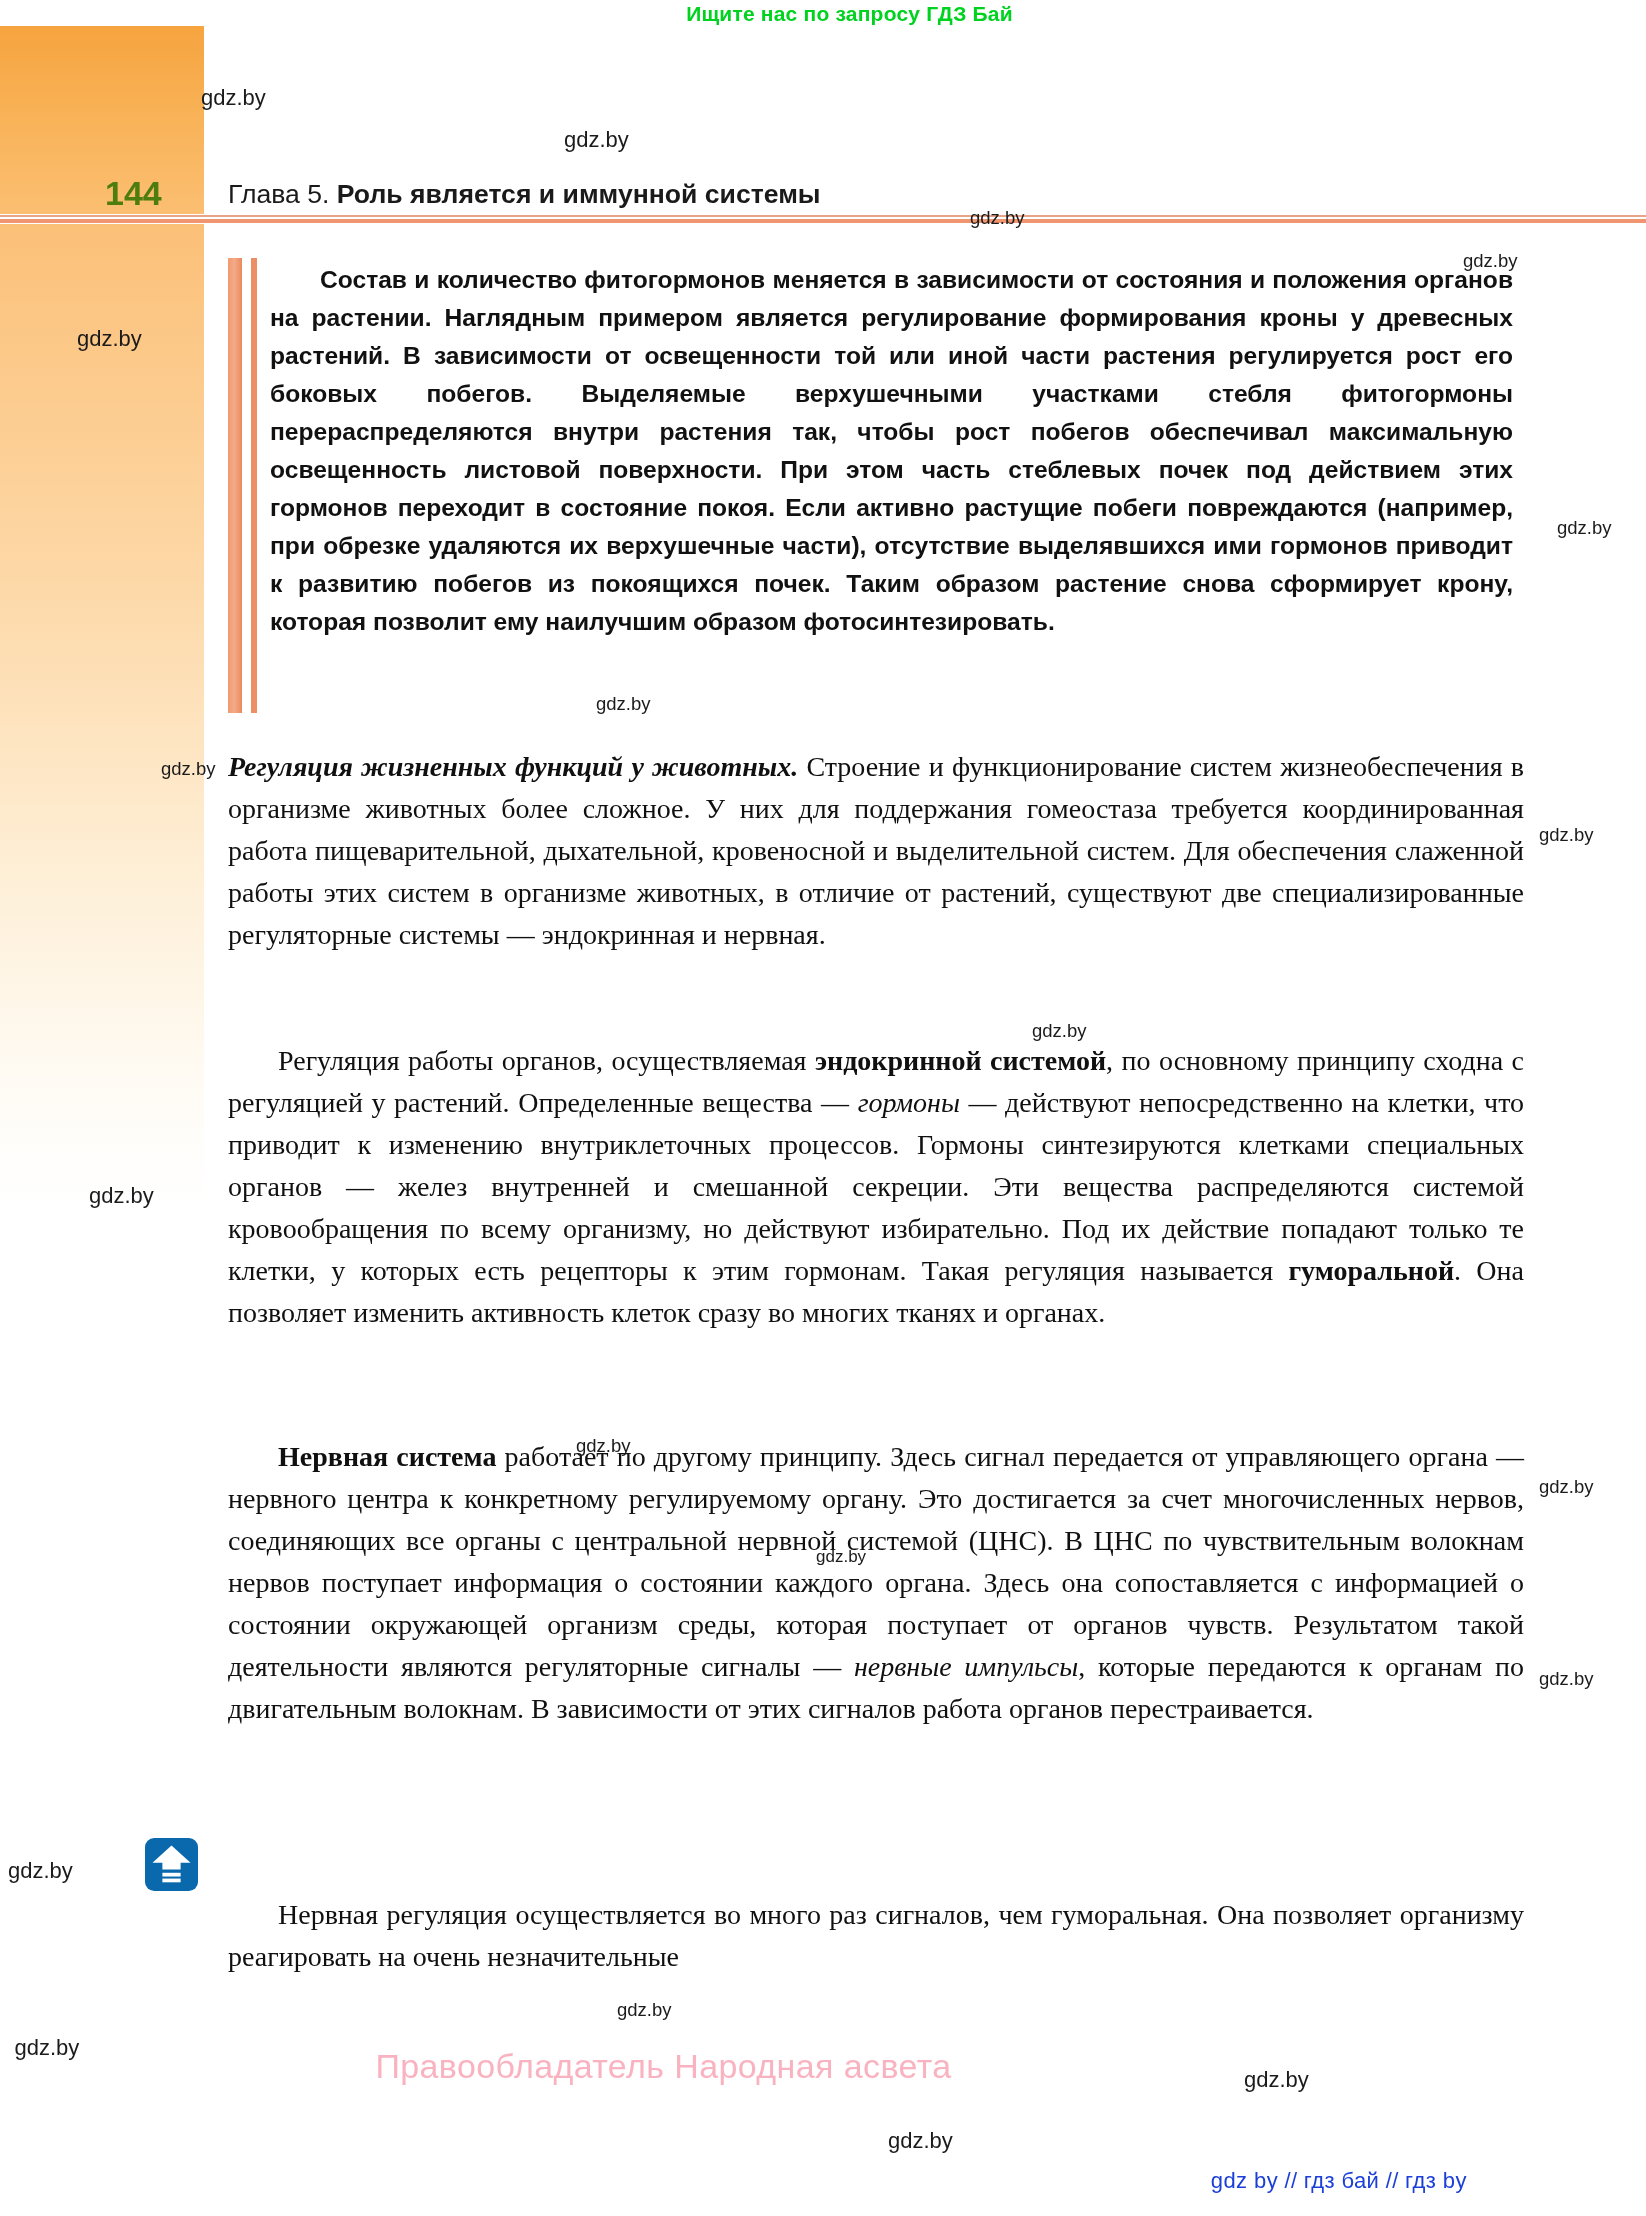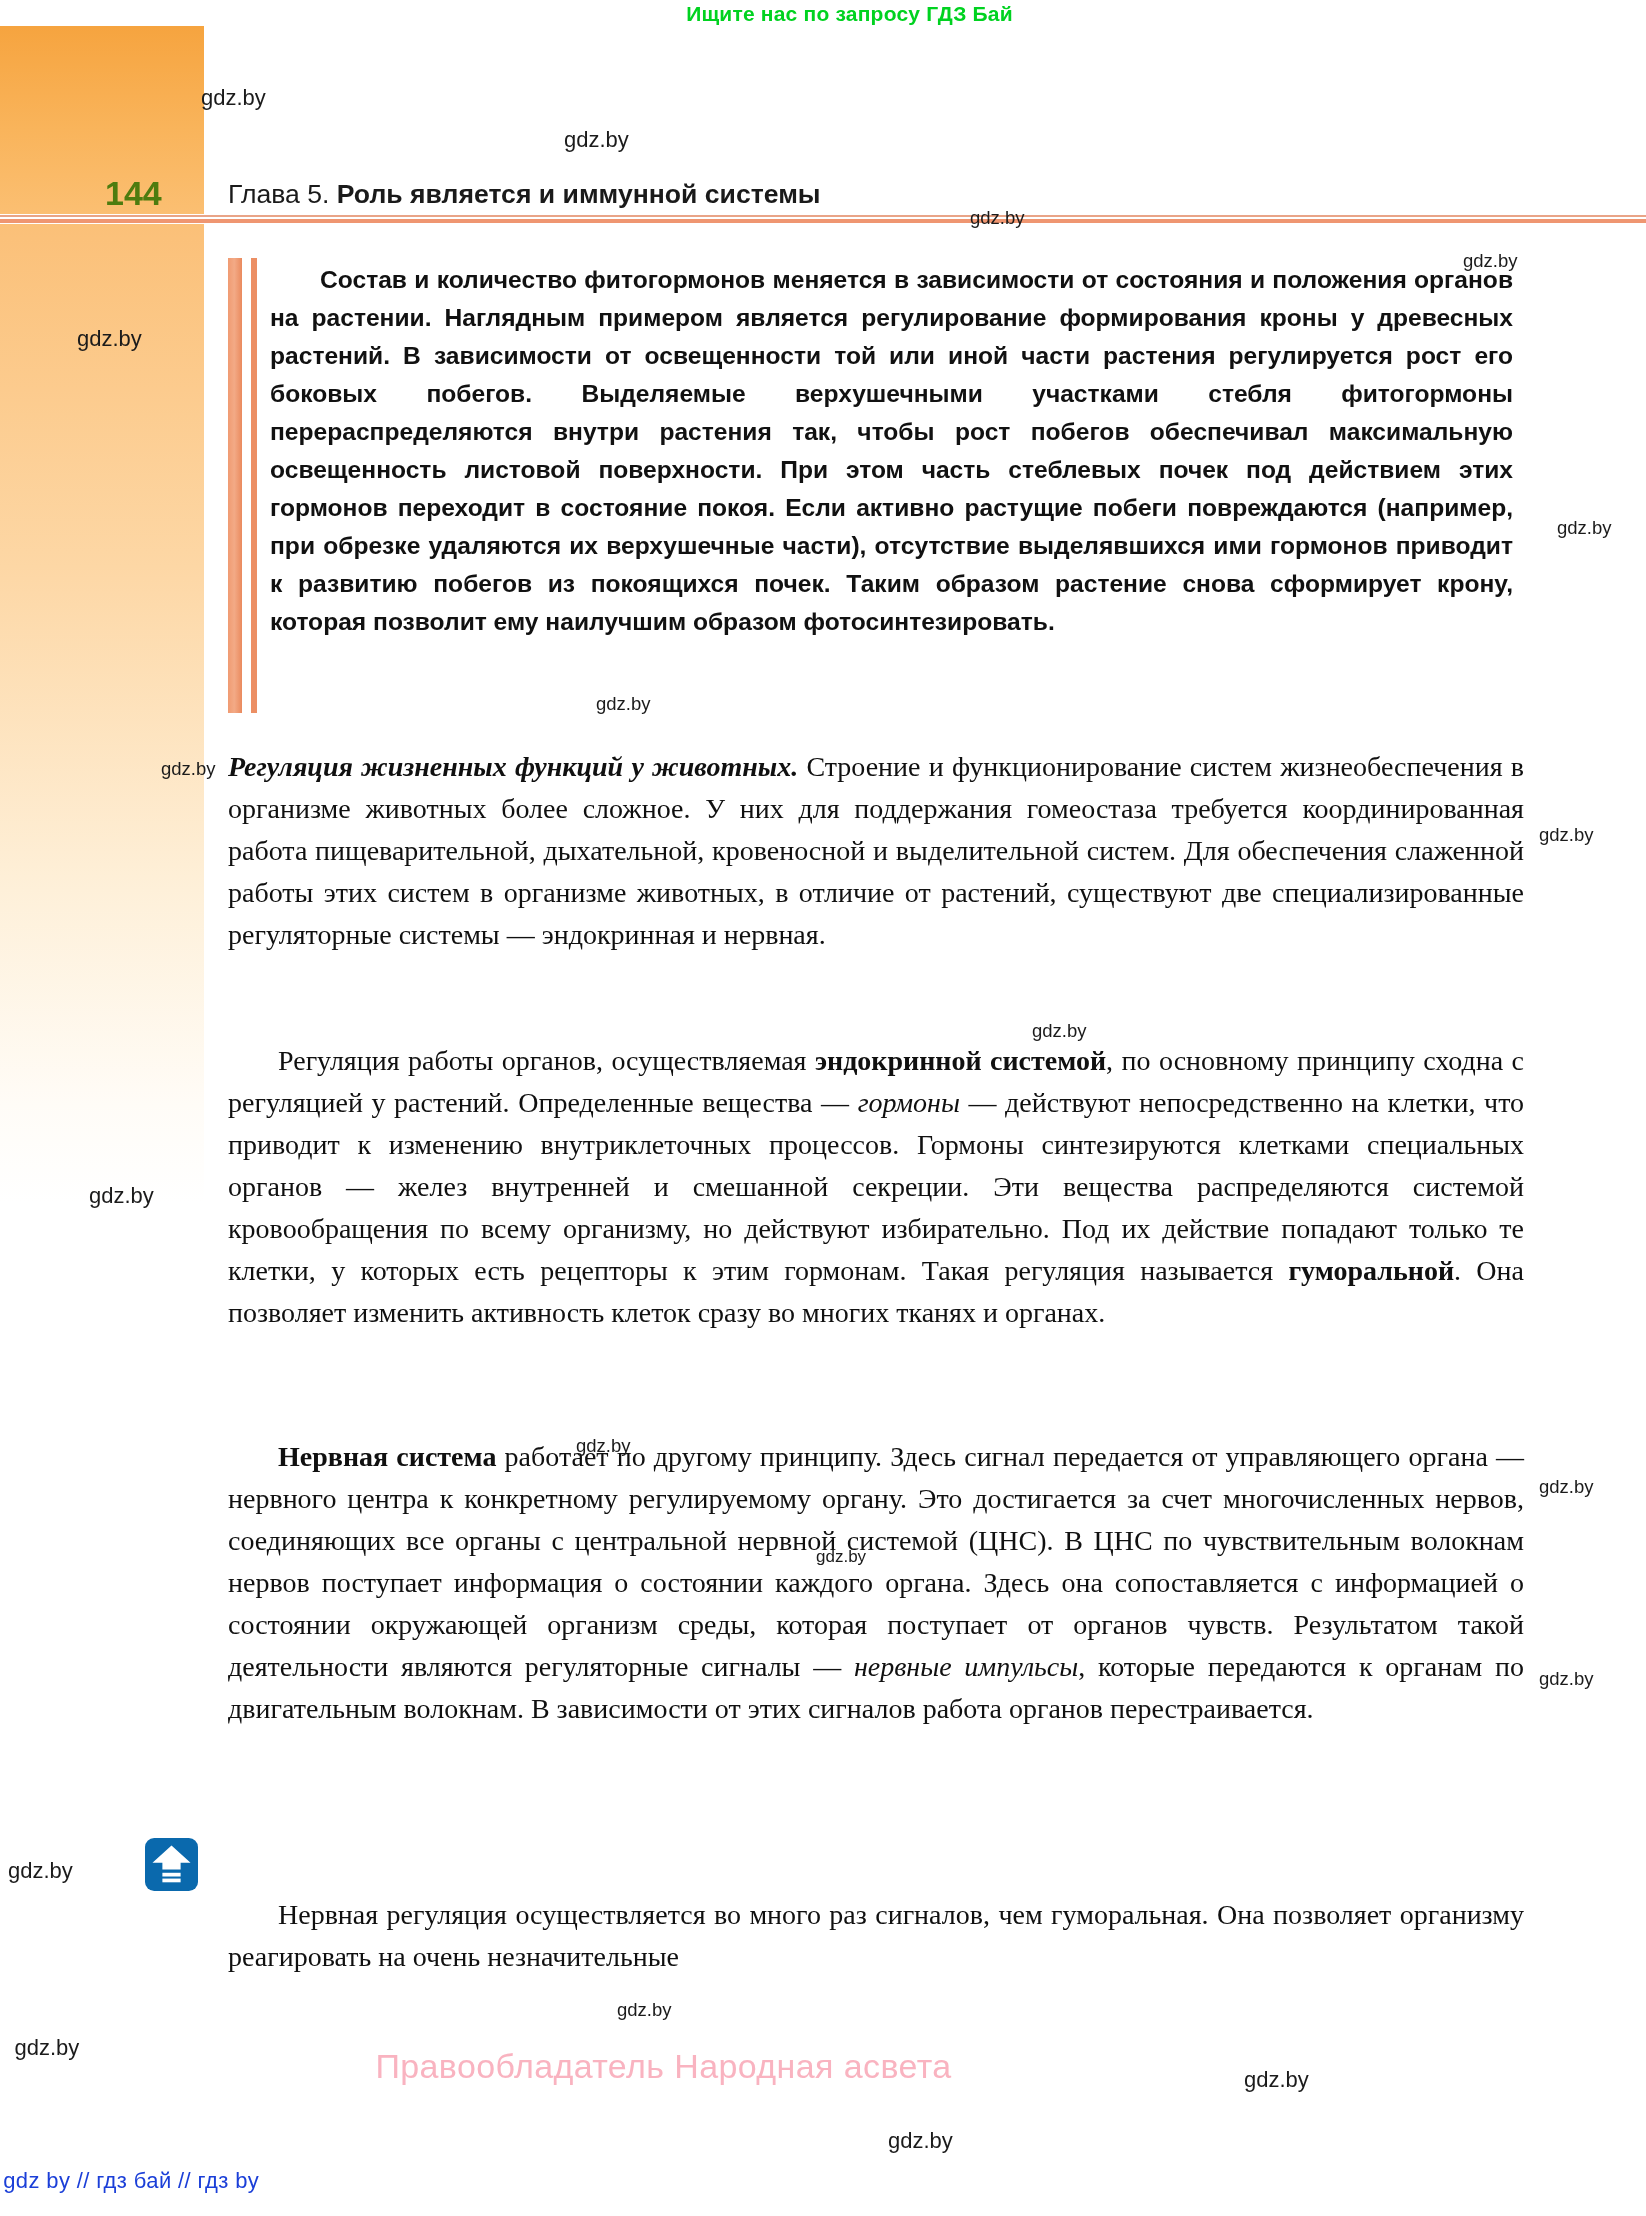--- a/index.html
+++ b/index.html
@@ -148,21 +148,21 @@
     font-size: 34px;
     color: #f9b3c0;
     letter-spacing: 0.4px;
   }
 
   
   .footer-links {
     position: absolute;
     left: 0; top: 2168px;
     width: 1470px;
-    text-align: left;
+    text-align: right;
     font-family: "Liberation Sans", sans-serif;
     font-size: 22px;
     color: #1b3fd8;
     letter-spacing: 0.4px;
   }
   .footer-links span { margin: 0 3.2px; }
 
   
   .wm {
     position: absolute;

